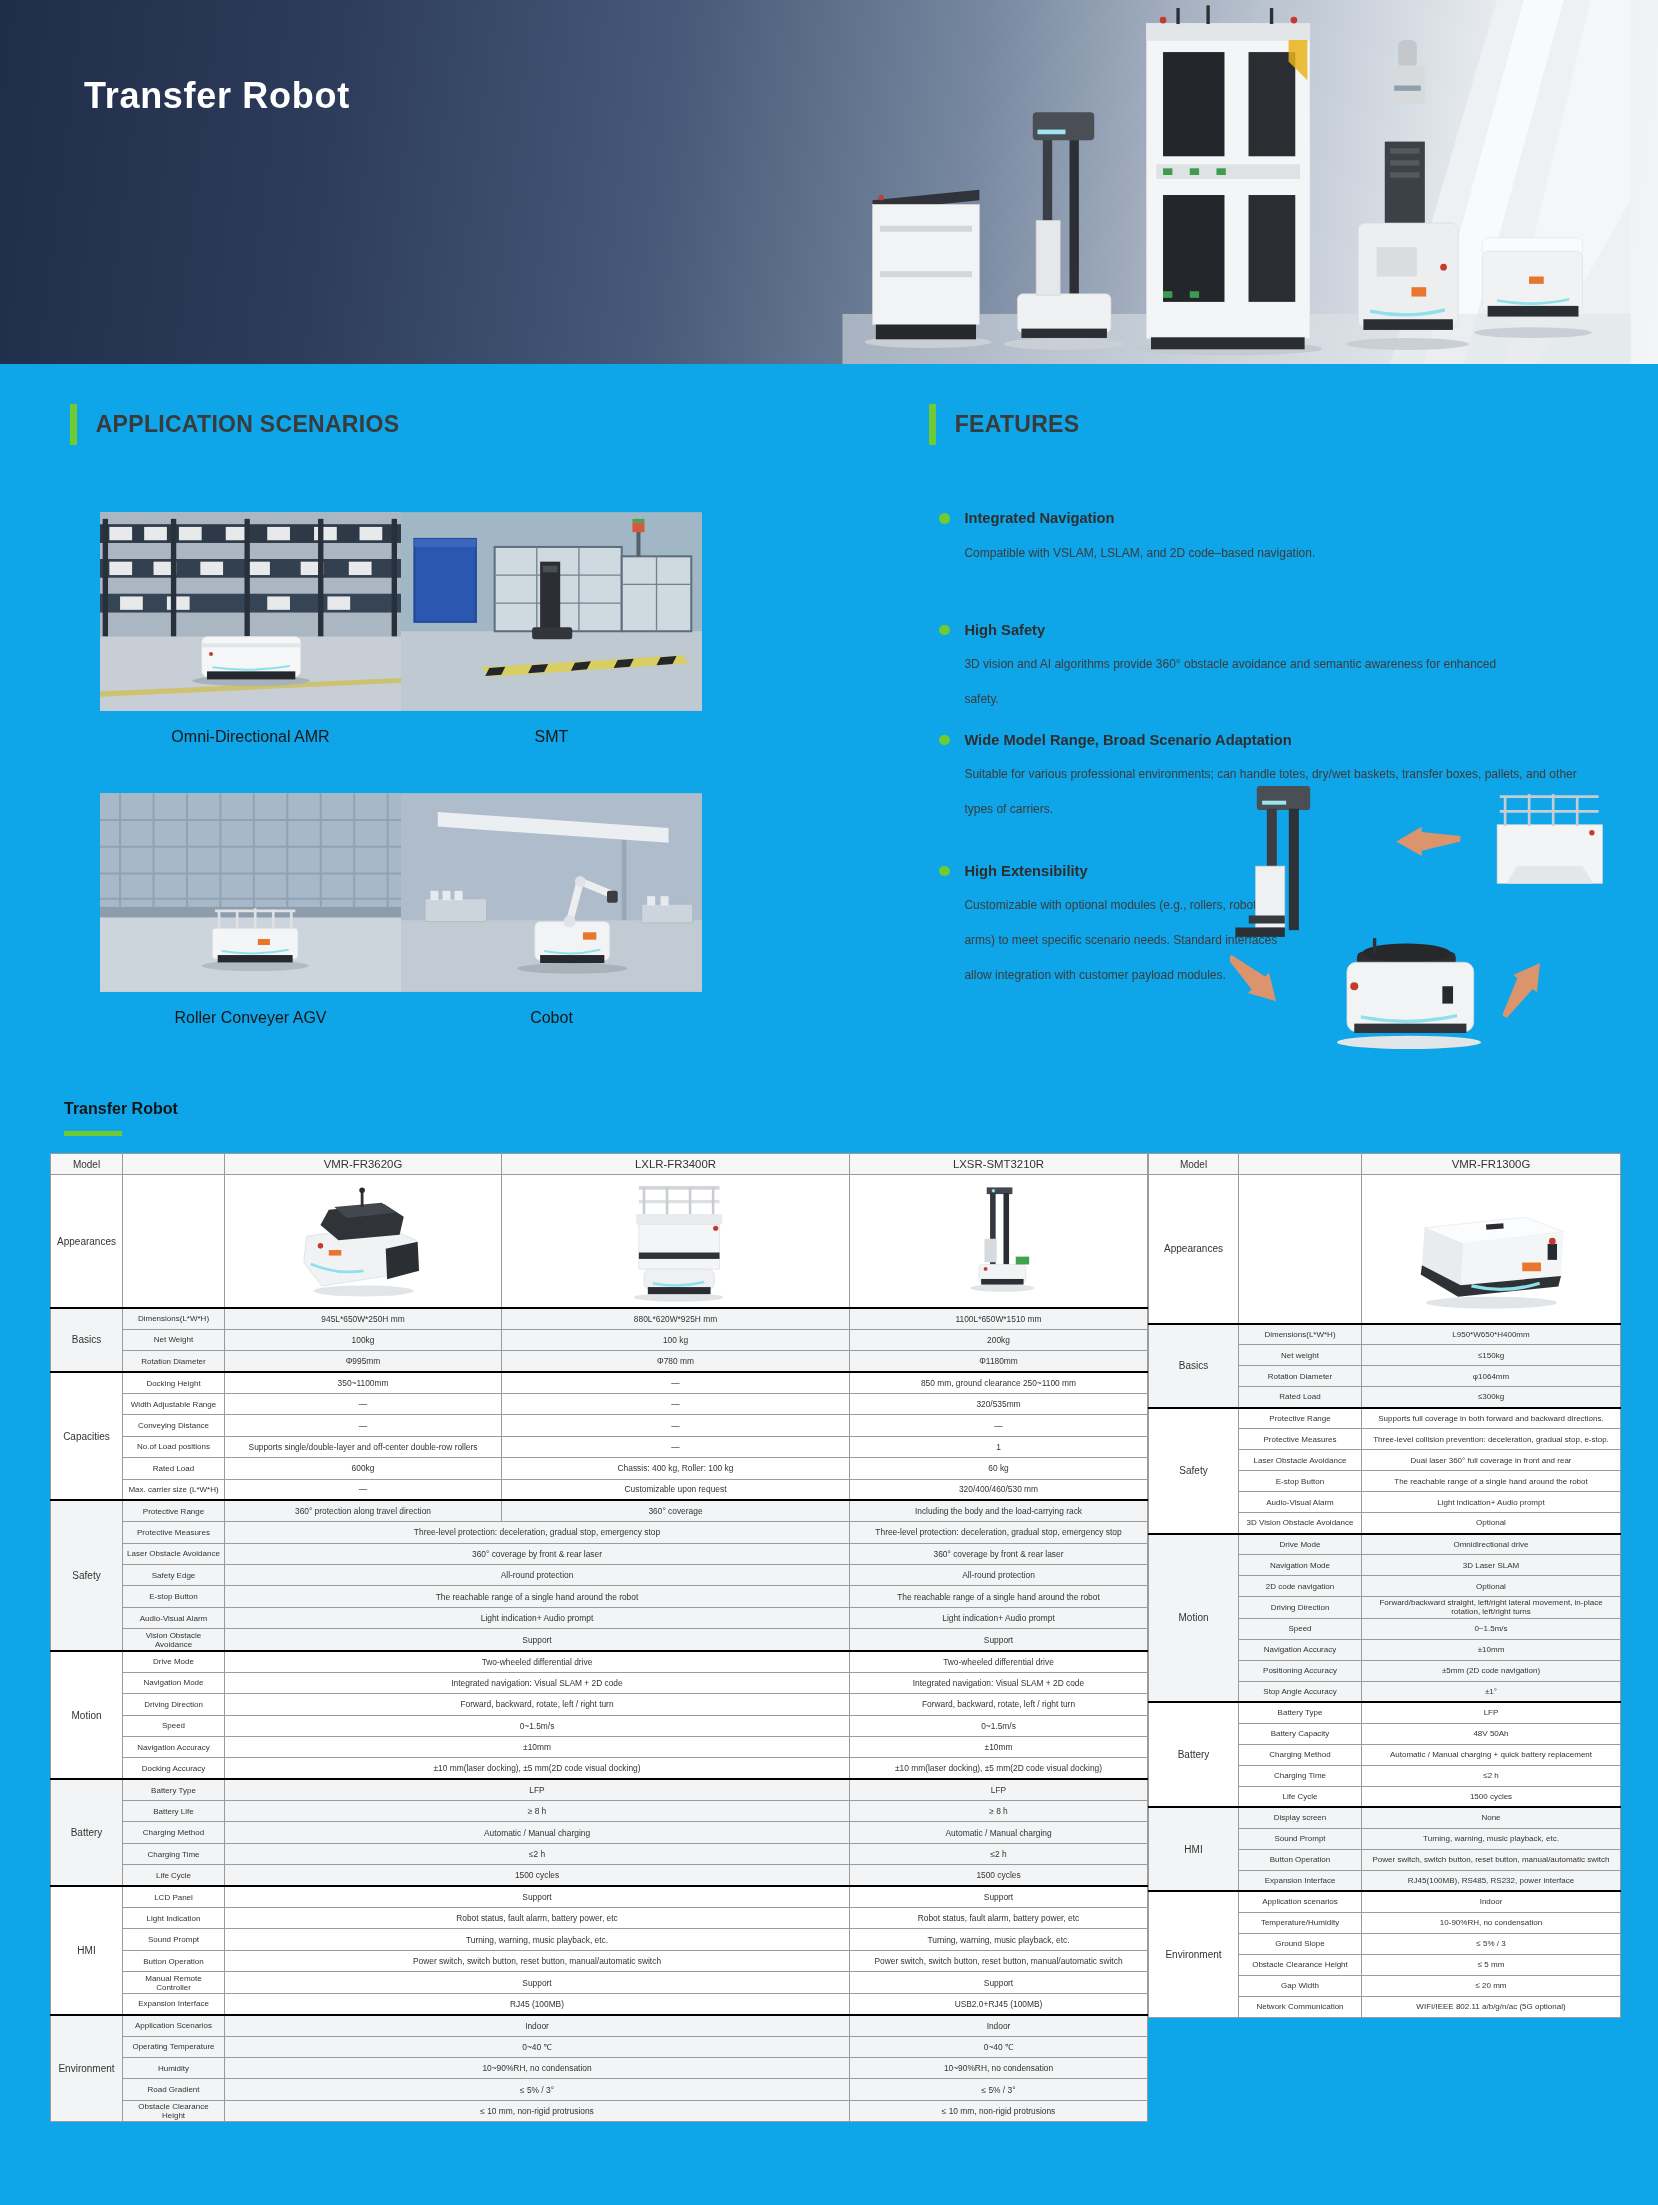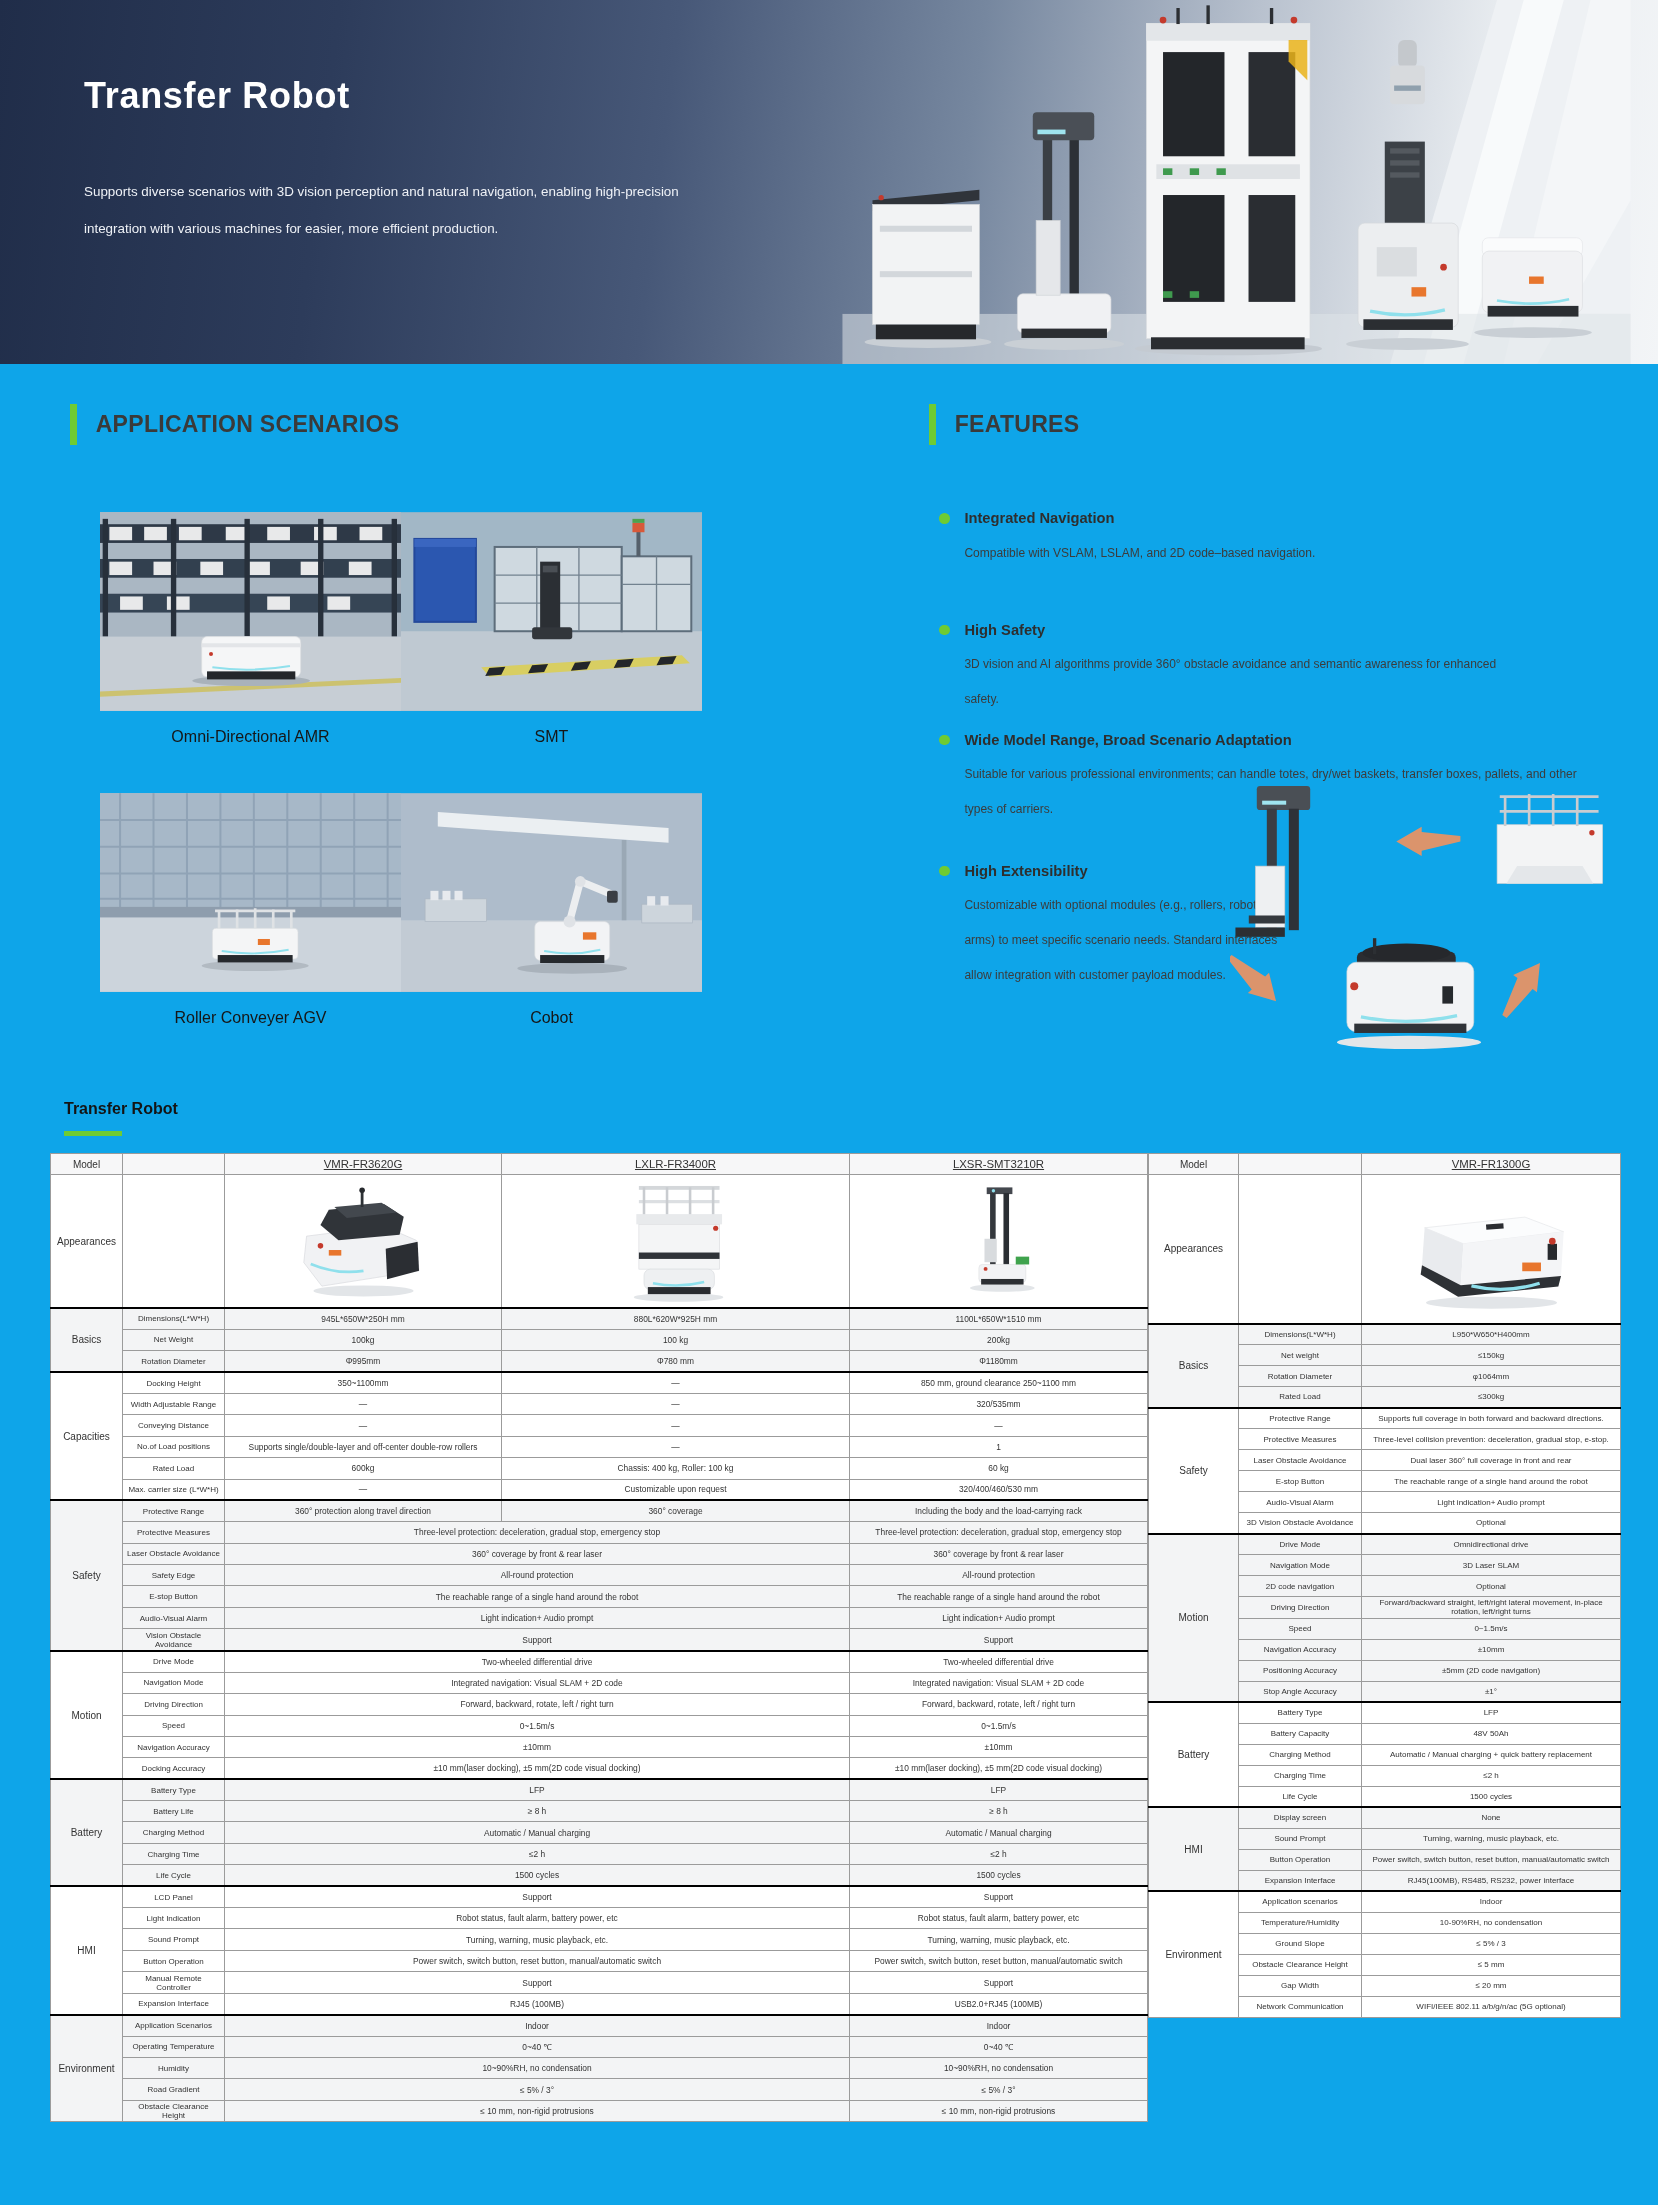--- a/index.html
+++ b/index.html
@@ -52,21 +52,21 @@
   table.spec{border-collapse:collapse;table-layout:fixed;background:#fff;border:1.3px solid #555;}
   table.spec td{border:0.7px solid #9b9b9b;text-align:center;vertical-align:middle;
                 padding:1.3px 4px;color:#333;box-sizing:border-box;word-wrap:break-word;}
   #left-table  td{height:21.4px;}
   #right-table td{height:21px;}
   td.cat{font-size:10px;color:#222;padding:1.3px 1.3px;}
   td.lab{font-size:8px;padding:1.3px 2px;}
   td.val{font-size:8.4px;}
   #right-table td.val{font-size:8px;padding:1.3px 2.7px;}
   tr.model-row td{height:27px;background:#f7f7f8;}
-  td.model-name{font-size:11.4px;color:#333;text-decoration:underline;}
+  td.model-name{font-size:11.4px;color:#333;}
   tr.appear-row td{background:#fff;}
   #left-table  tr.appear-row td{height:133px;}
   #right-table tr.appear-row td{height:149px;}
   tr.shaded td{background:#f3f4f5;}
   tr.gstart td{border-top:2px solid #000000;}
   .appear svg{display:block;margin:0 auto;}
 
   .footnotes{position:absolute;left:1160px;top:2134px;width:468px;font-size:8px;
              line-height:16.7px;color:#4a4a4a;}
   .footnotes p{margin:0;}
@@ -147,21 +147,20 @@
       <g>
         <ellipse cx="1034" cy="498" rx="88" ry="8" fill="#c9cfd5"></ellipse>
         <rect x="958" y="356" width="150" height="28" rx="9" fill="#fafbfc" stroke="#e4e6e9"></rect>
         <rect x="958" y="376" width="150" height="92" rx="10" fill="#f1f2f4" stroke="#dcdee1"></rect>
         <rect x="966" y="458" width="136" height="16" fill="#2b2e32"></rect>
         <path d="M980,450 Q1034,460 1088,448" stroke="#8fe0ec" stroke-width="4" fill="none"></path>
         <rect x="1028" y="414" width="22" height="11" fill="#e8762d"></rect>
       </g>
     </svg>
     <div class="hero-title">Transfer Robot</div>
-    <div class="hero-desc">Supports diverse scenarios with 3D vision perception and natural navigation, enabling high-precision integration with various machines for easier, more efficient production.</div>
   </div>
 
   <div class="sec-head" id="apps-head">
     <div class="sec-bar"></div>
     <div class="sec-title">APPLICATION SCENARIOS</div>
   </div>
 
   <div class="scen-grid">
     <div class="scen-card">
       <svg class="scen-img" viewBox="0 0 450 297">

